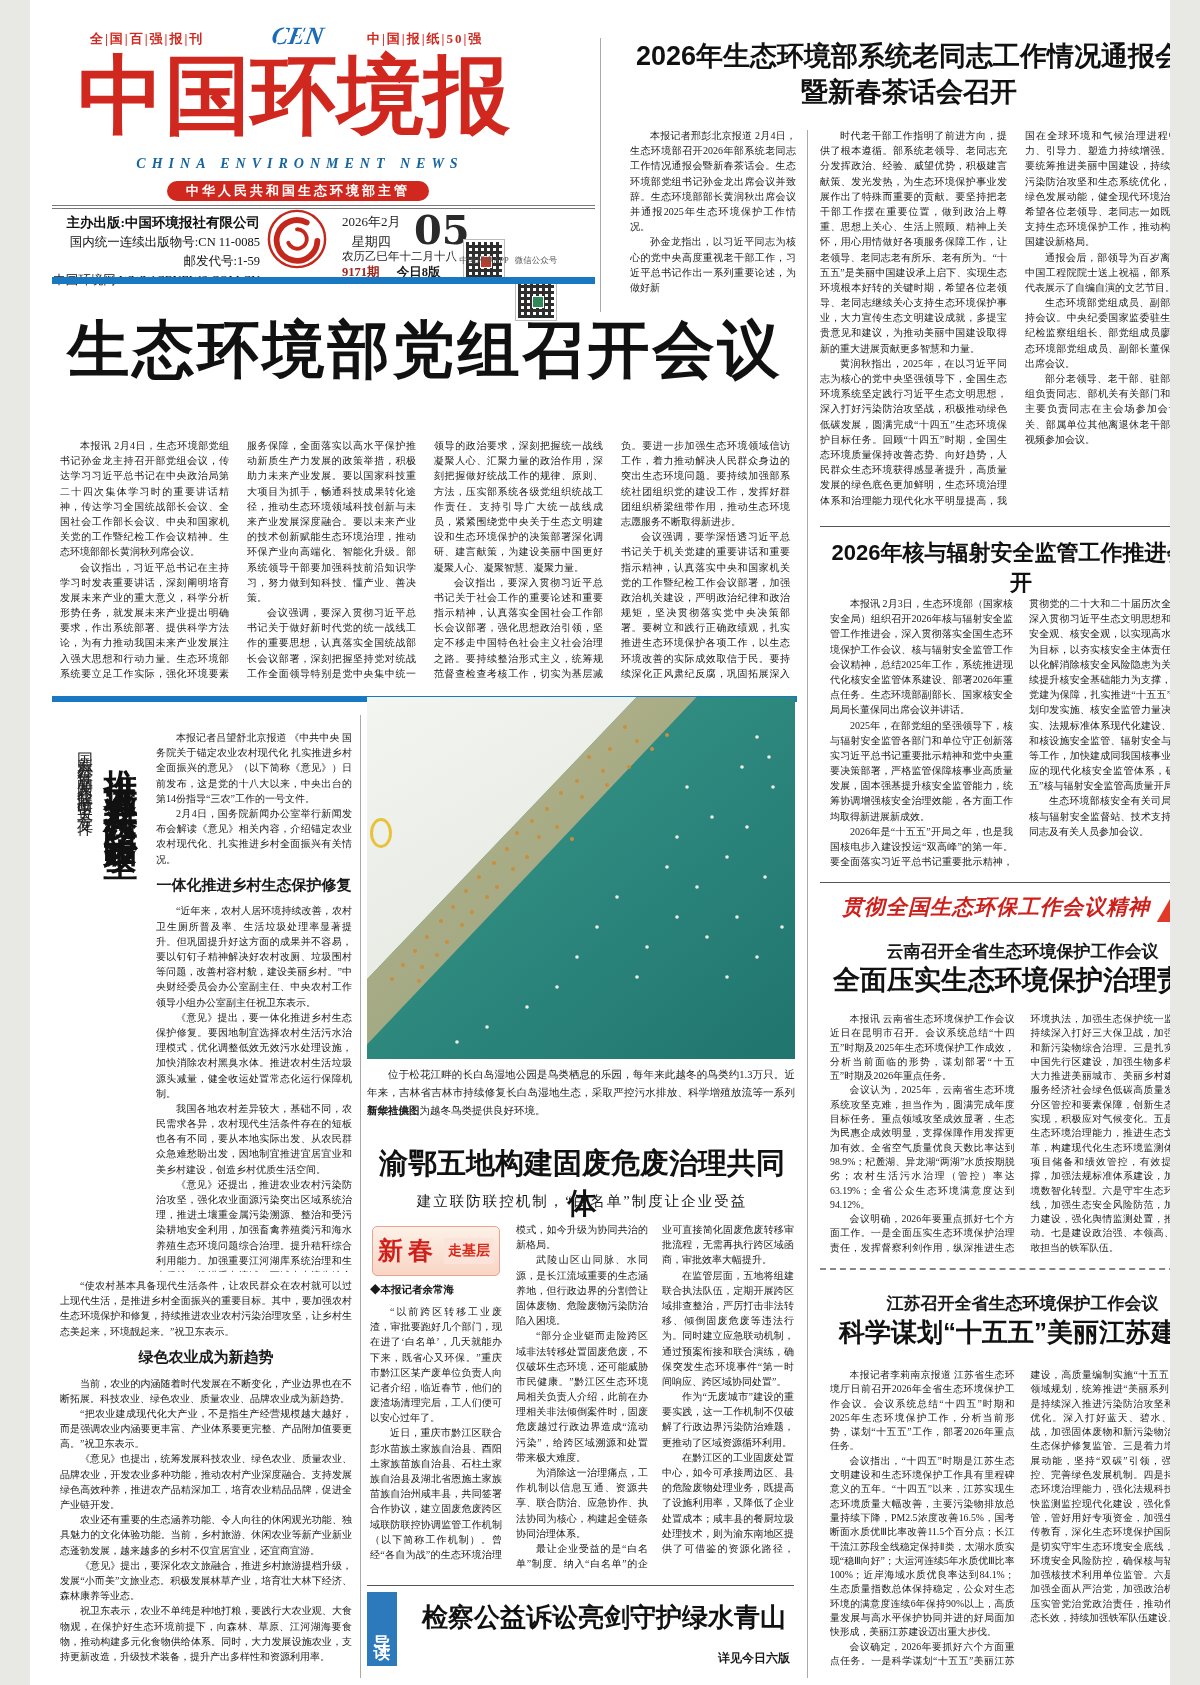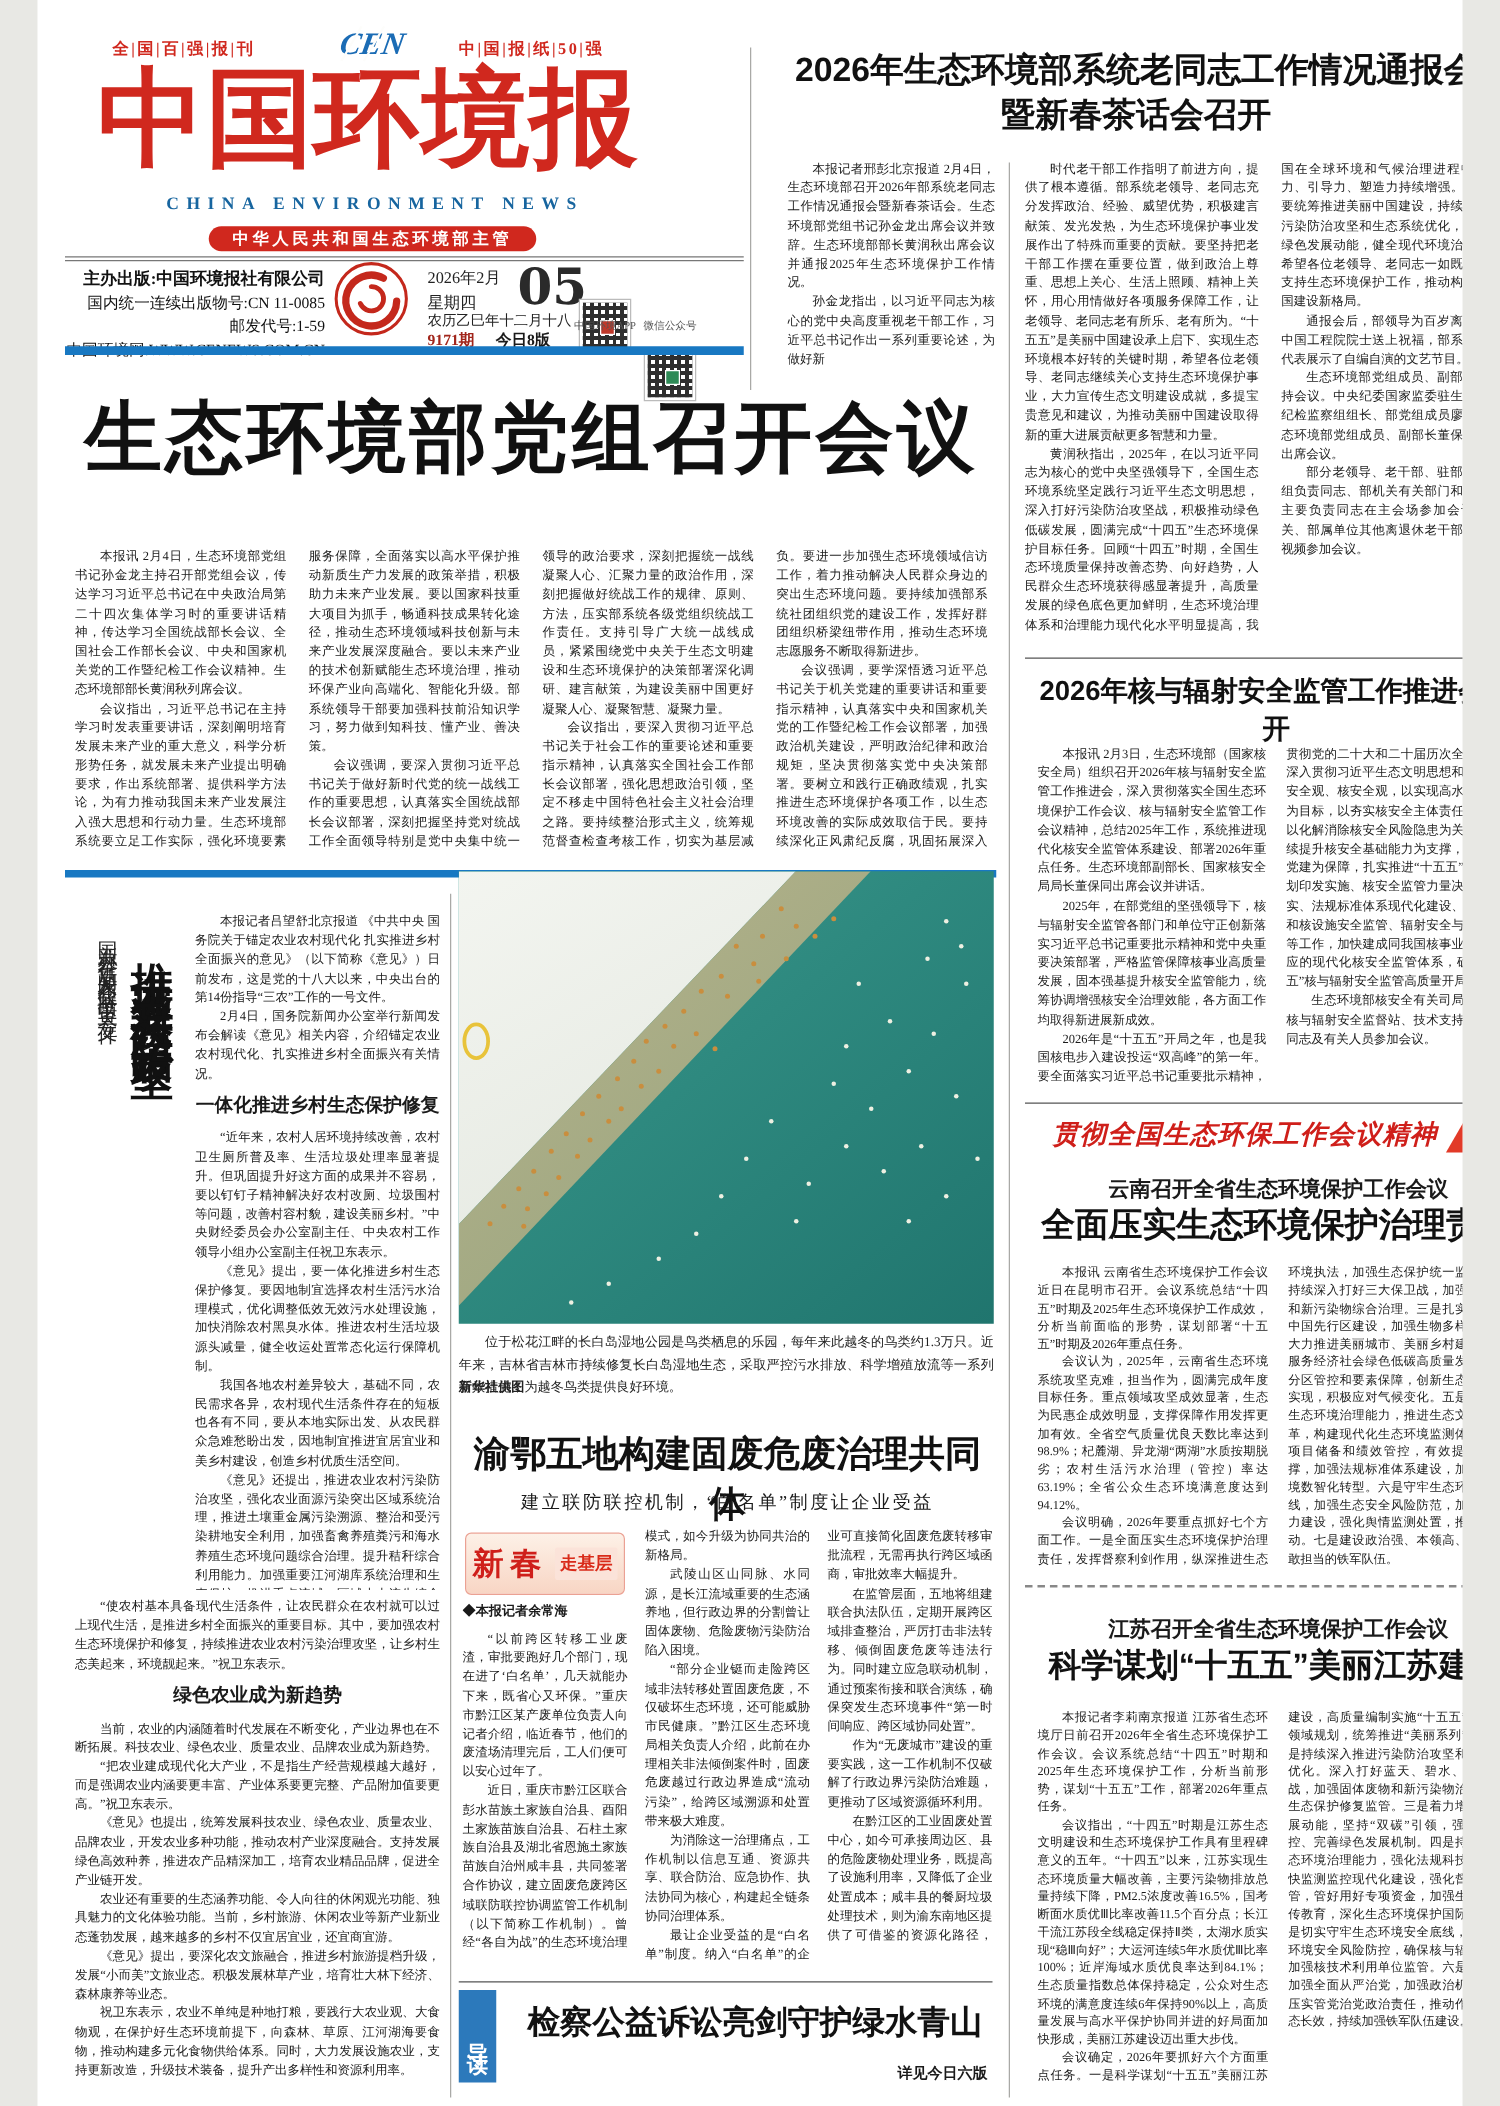--- a/index.html
+++ b/index.html
@@ -86,41 +86,41 @@
 
   <div class="abs badge" style="left:60px;top:30px;" data-name="badge-top100-periodicals">全|国|百|强|报|刊</div>
   <div class="abs cen" style="left:242px;top:22px;" data-name="cen-logo">
     <span data-name="cen-logo-text">CEN</span>
     <i style="left:8px;" data-name="cen-logo-slash-icon"></i>
     <i style="left:26px;" data-name="cen-logo-slash-icon"></i>
   </div>
   <div class="abs badge" style="left:337px;top:30px;" data-name="badge-top50-newspapers">中|国|报|纸|50|强</div>
 
   <div class="abs mast-title" style="left:48px;top:52px;" data-name="newspaper-title">中国环境报</div>
-  <div class="abs mast-en" style="left:100px;top:156px;" data-name="newspaper-title-english">CHINA ENVIRONMENT NEWS</div>
+  <div class="abs mast-en" style="left:100px;top:156px;font-style:italic;" data-name="newspaper-title-english">CHINA ENVIRONMENT NEWS</div>
   <div class="abs sup-bar" style="left:137px;top:181px;" data-name="supervisor-bar">中华人民共和国生态环境部主管</div>
 
   <div class="abs hdr-rule" style="left:22px;top:205px;" data-name="header-double-rule"></div>
 
   <div class="abs pubinfo" style="left:20px;top:213px;" data-name="publication-info">
     <div class="b1" data-name="publisher-line">主办出版:中国环境报社有限公司</div>
     <div data-name="issn-line">国内统一连续出版物号:CN 11-0085</div>
     <div data-name="postal-code-line">邮发代号:1-59</div>
     <div data-name="website-line">中国环境网:WWW.CENEWS.COM.CN</div>
   </div>
 
   <div class="abs" style="left:236px;top:208px;" data-name="newspaper-emblem">
     <svg width="62" height="62" viewBox="0 0 64 64">
       <circle cx="32" cy="32" r="29" fill="none" stroke="#c4281c" stroke-width="2.5"></circle>
       <path d="M42 15 A21 21 0 1 0 53 34" fill="none" stroke="#c4281c" stroke-width="6" stroke-linecap="round"></path>
       <path d="M32 22 a10 10 0 1 1 -9 14" fill="none" stroke="#c4281c" stroke-width="4" stroke-linecap="round"></path>
     </svg>
   </div>
 
-  <div class="abs datebox" style="left:312px;top:212px;" data-name="date-block">
+  <div class="abs datebox" style="left:312px;top:212px;text-align:center;" data-name="date-block">
     <div data-name="date-line">2026年2月</div>
     <div data-name="weekday-line">星期四</div>
   </div>
   <div class="abs daynum" style="left:384px;top:210px;" data-name="day-number">05</div>
   <div class="abs lunar" style="left:312px;top:249px;" data-name="lunar-date">农历乙巳年十二月十八</div>
   <div class="abs issue-row" style="left:312px;top:264px;" data-name="issue-row">
     <span class="iss" data-name="issue-number">9171期</span>
     <span class="pgs" data-name="pages-today">今日8版</span>
   </div>
 

